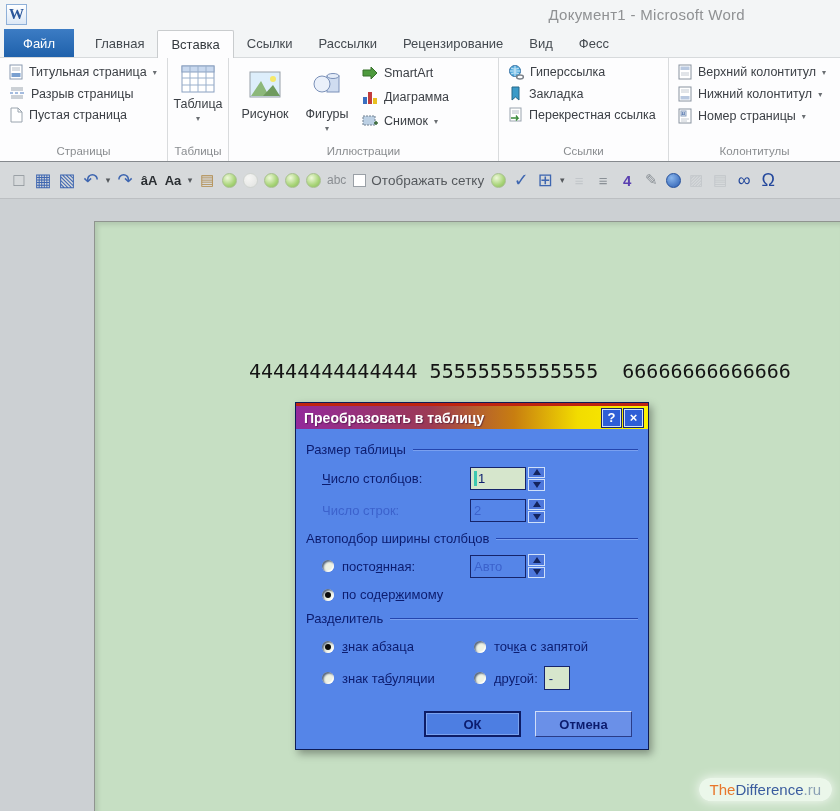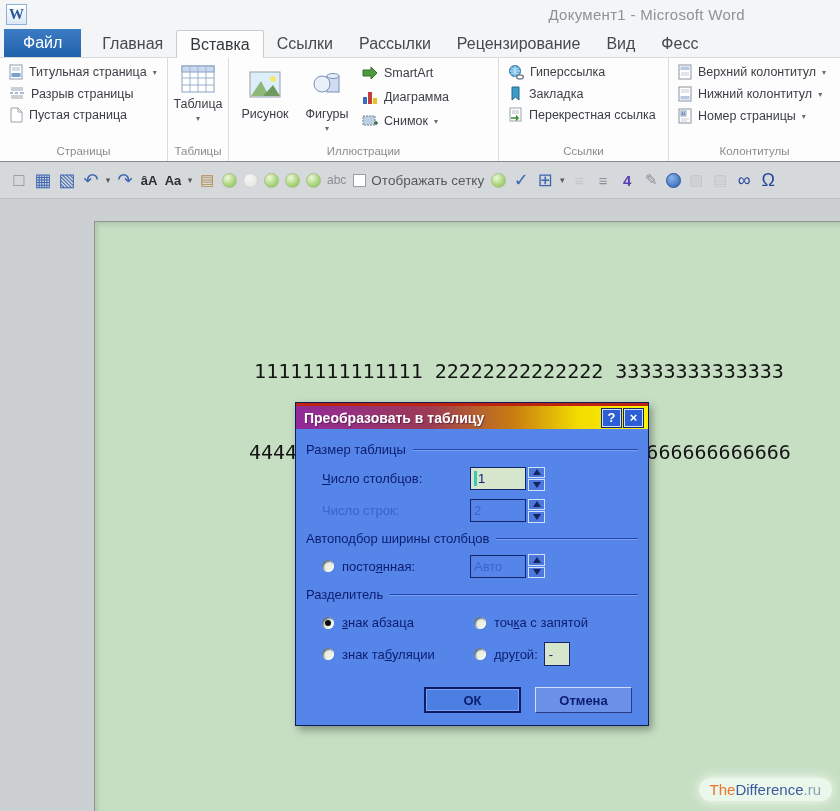--- a/index.html
+++ b/index.html
@@ -9,21 +9,21 @@
 
   
   .titlebar { height:28px; background:#f3f5f6; display:flex; align-items:center; padding:2px 6px; position:relative; }
   .wlogo { width:21px; height:21px; border:1px solid #8fb0d8; background:linear-gradient(#ffffff,#dce8f6);
            color:#2b579a; font-weight:bold; font-family:"Liberation Serif", serif; font-size:15px;
            display:flex; align-items:center; justify-content:center; }
   .wintitle { position:absolute; left:0; right:95px; text-align:right; color:#8f9193; font-size:15px; letter-spacing:.3px; }
 
   
   .tabrow { height:30px; background:#f3f5f6; display:flex; align-items:flex-end; padding-left:4px; border-bottom:1px solid #d7dadc; }
-  .tab { height:27px; display:flex; align-items:center; padding:0 13px; font-size:16px; color:#444a50; cursor:default; }
+  .tab { height:27px; display:flex; align-items:center; padding:0 13px; font-size:13px; color:#444a50; cursor:default; }
   .tab-file { background:linear-gradient(#3c7cc4,#1f61ab); color:#fff; height:28px; padding:0 19px; margin-right:8px; }
   .tab-active { background:#fdfdfe; border:1px solid #c9ccce; border-bottom:none; border-radius:2px 2px 0 0; margin-bottom:-1px; height:28px; color:#33383d; }
 
   
   .ribbon { height:103px; background:#fdfdfe; display:flex; }
   .grp { display:flex; flex-direction:column; border-right:1px solid #d9dbdd; }
   .grp-body { flex:1; padding:3px 5px 0 5px; }
   .grp-label { height:17px; text-align:center; color:#8a8d90; font-size:11.5px; line-height:15px; }
   .ritem { display:flex; align-items:center; gap:6px; padding:3px 4px; font-size:12.5px; color:#3c4046; white-space:nowrap; }
   .caret { font-size:8px; color:#6a6e72; }
@@ -356,21 +356,20 @@
         <span class="tbi orb orb-blue"></span>
         <span class="tbi ico-faded">▨</span>
         <span class="tbi ico-faded">▤</span>
         <span class="tbi ico-navy big">∞</span>
         <span class="tbi ico-navy big">Ω</span>
     </div>
   </div>
 
   <div class="page">
     <div class="doc-text">
-      <div>11111111111111 22222222222222 33333333333333</div>
       <div>44444444444444 55555555555555  66666666666666</div>
     </div>
   </div>
 
   <div class="dialog">
     <div class="dlg-title">
       <span class="dlg-title-text">Преобразовать в таблицу</span>
       <span class="tbtn">?</span>
       <span class="tbtn">×</span>
     </div>
@@ -428,20 +427,24 @@
           <span class="spin-btns">
             <span class="spin-btn">
                 <span class="tri-up"></span>
               </span>
             <span class="spin-btn">
                 <span class="tri-dn"></span>
               </span>
           </span>
         </span>
       </div>
+      <div class="radio-row">
+        <span class="radio sel"></span>
+        <span><span>по содер</span><span class="key">ж</span><span>имому</span></span>
+      </div>
 
       <div class="sect">
         <span>Разделитель</span>
           <span class="rule"></span>
       </div>
       <div class="sep-grid">
         <div class="radio-row">
           <span class="radio sel"></span>
           <span><span></span><span class="key">з</span><span>нак абзаца</span></span>
         </div>

